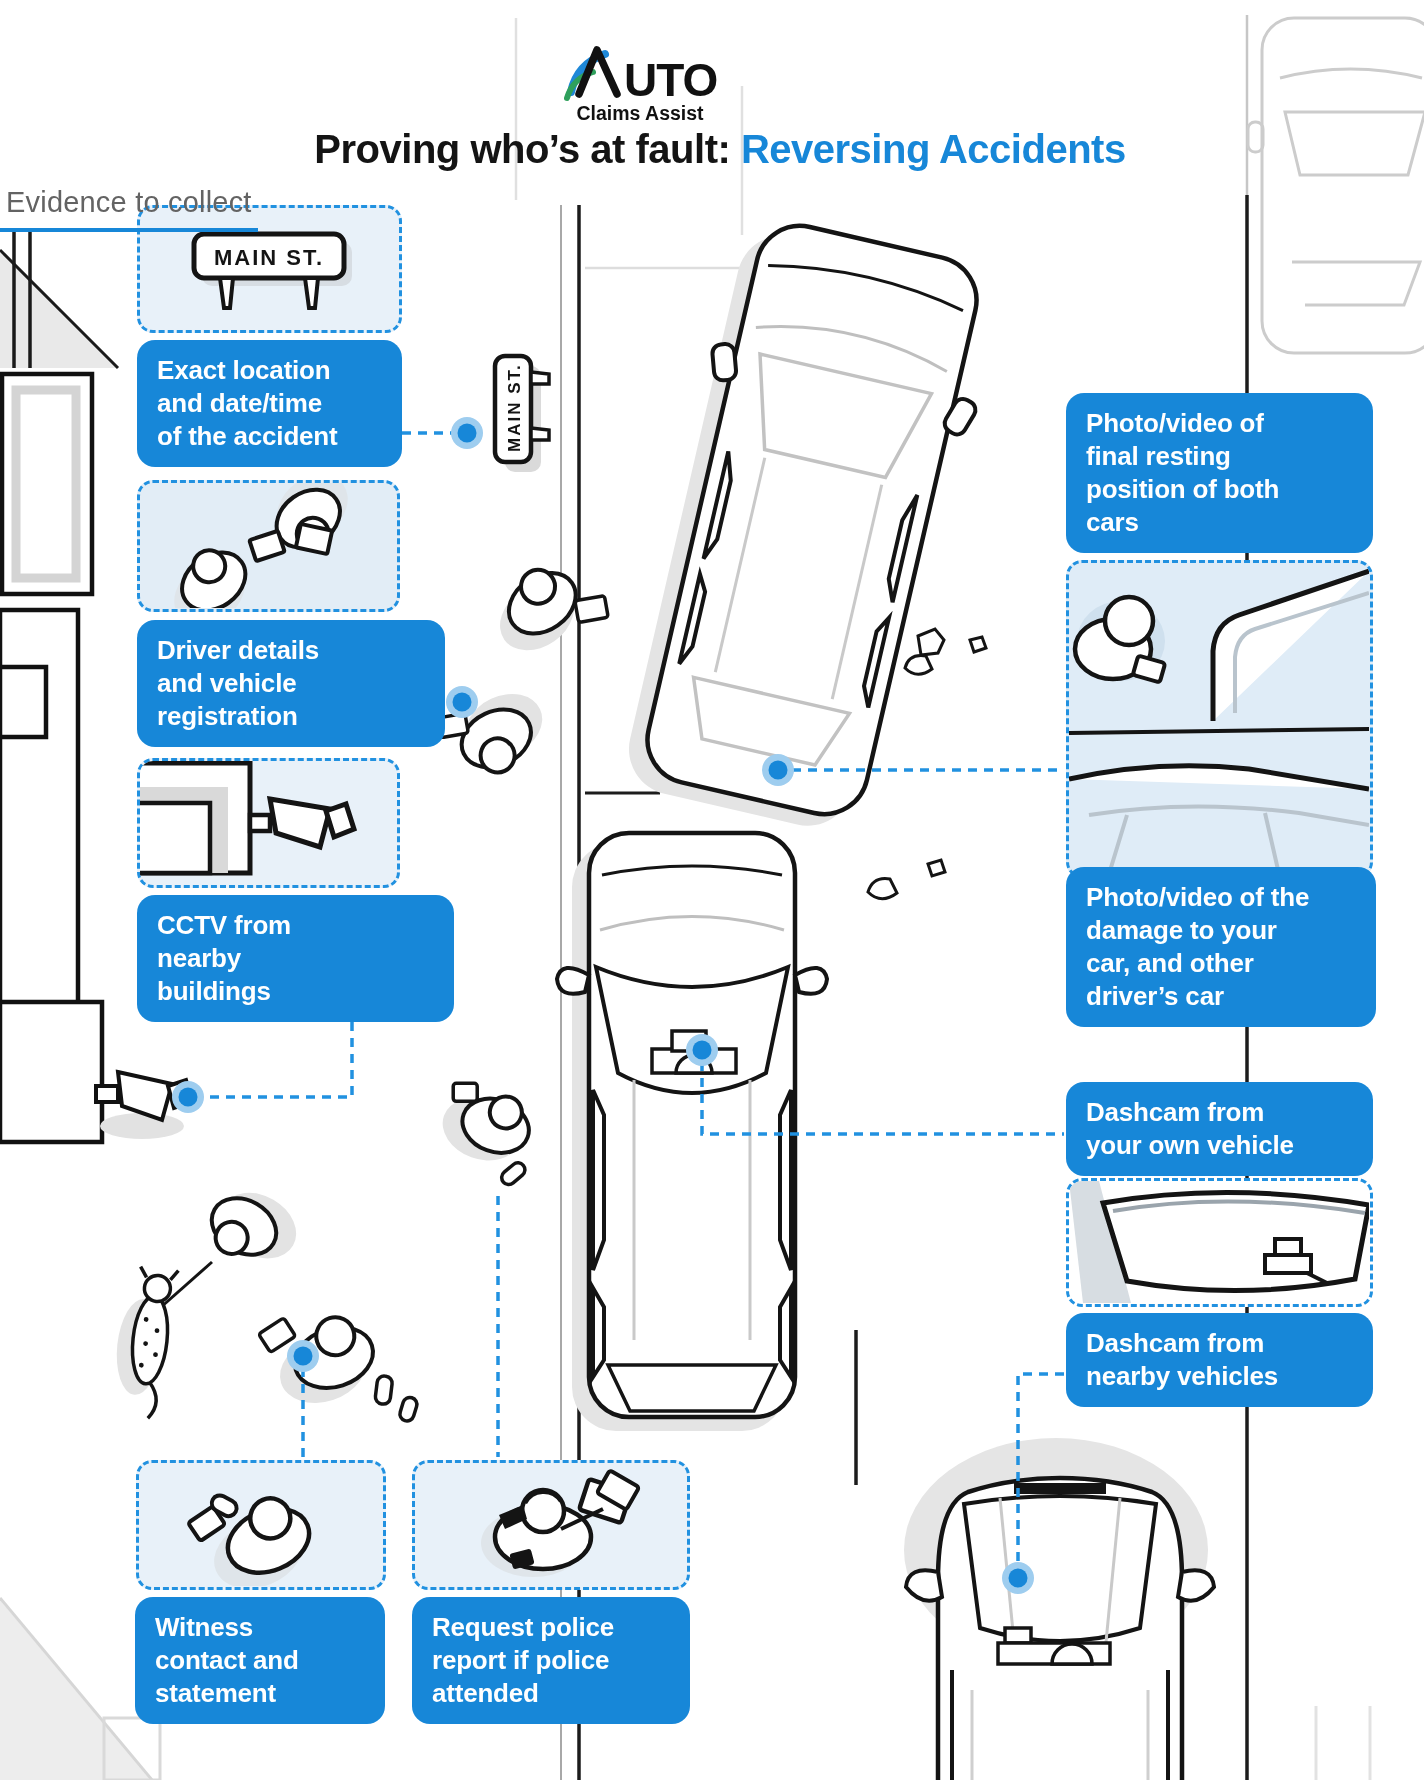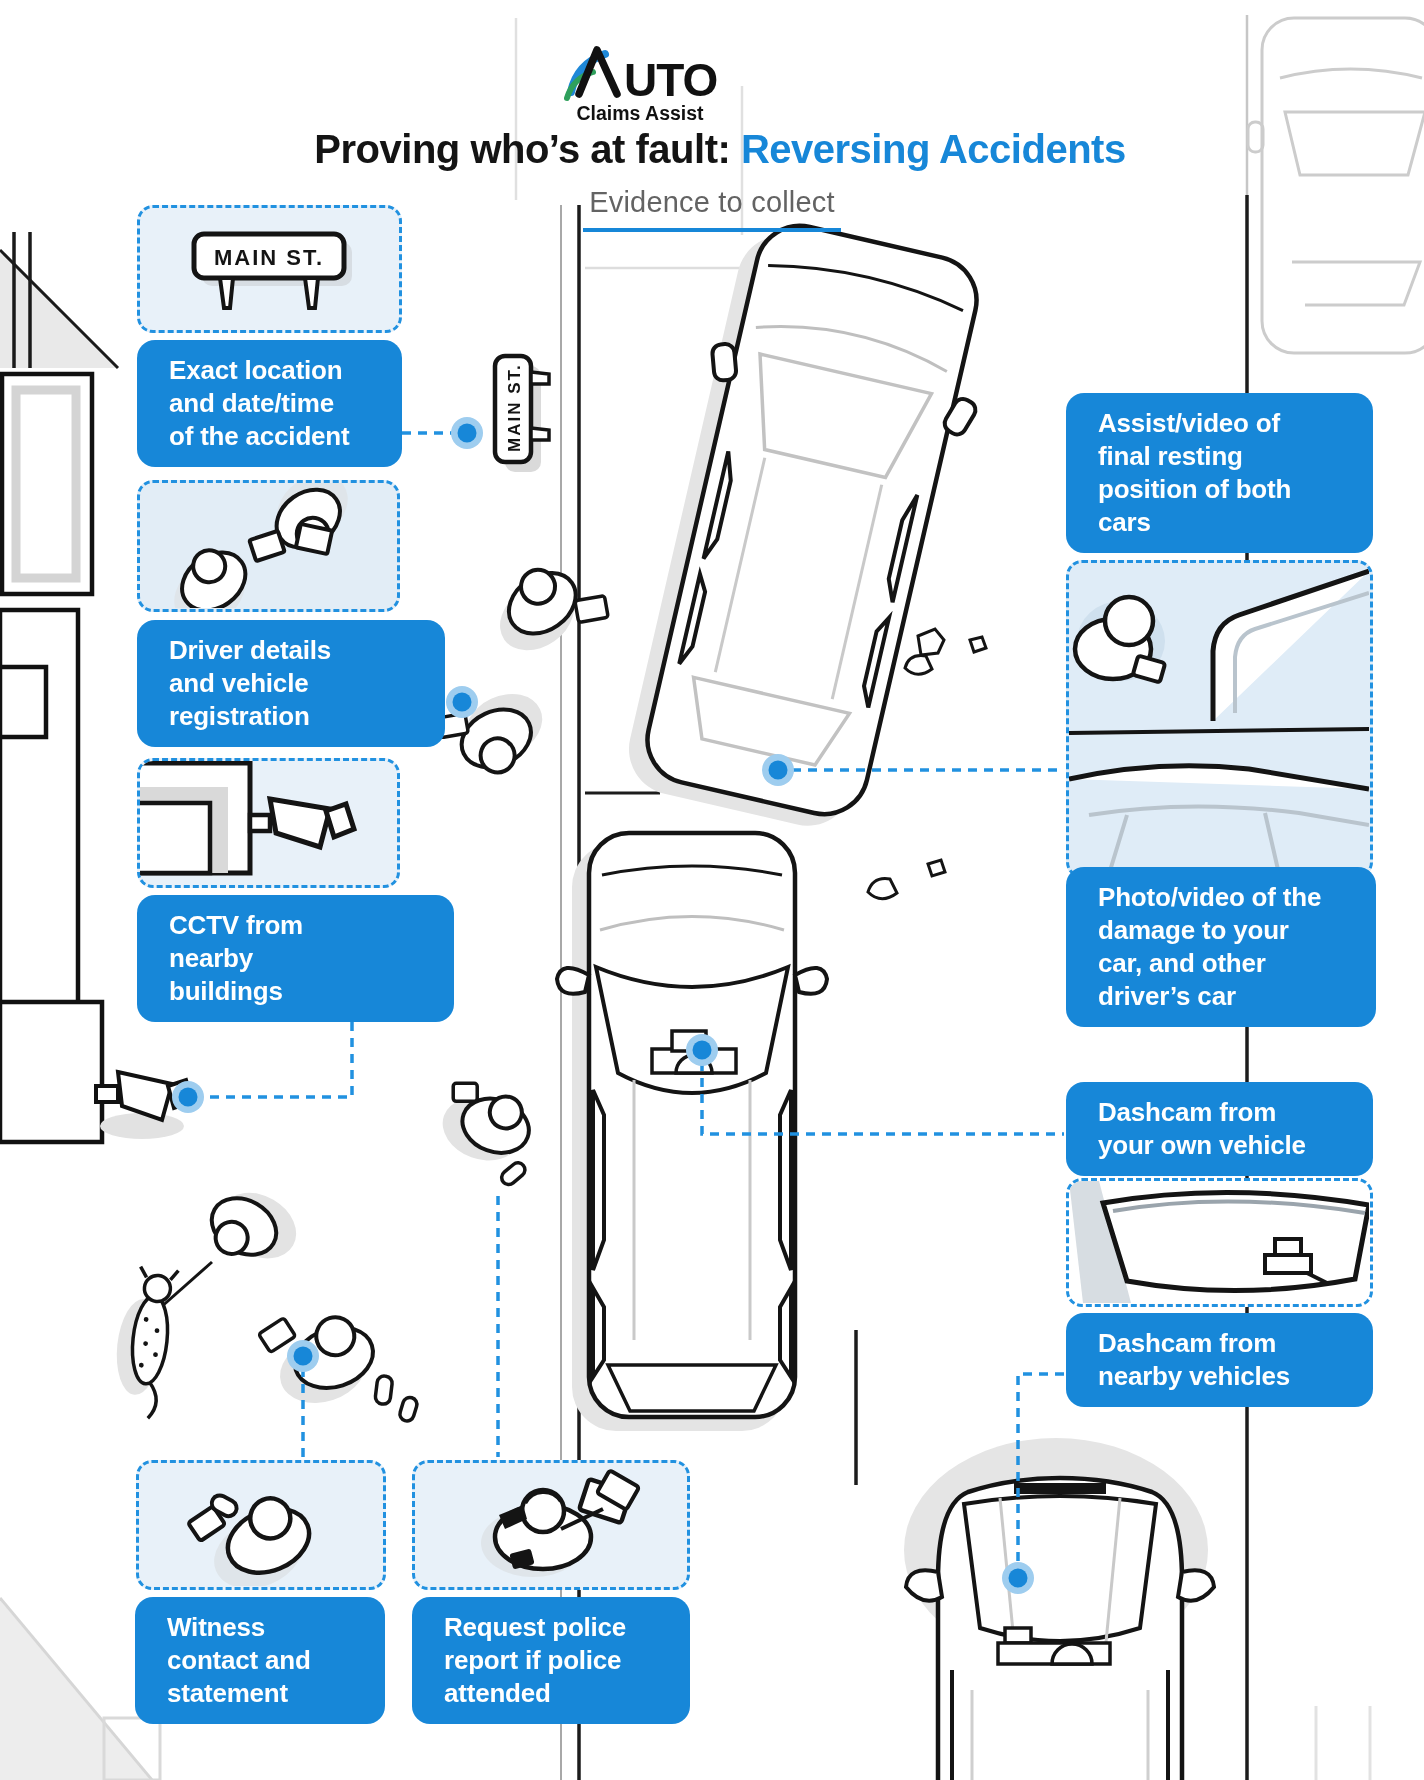--- a/index.html
+++ b/index.html
@@ -5,28 +5,28 @@
   html,body{margin:0;padding:0;background:#ffffff;}
   .stage{position:relative;width:1424px;height:1780px;background:#ffffff;overflow:hidden;
          font-family:"Liberation Sans", sans-serif;}
   .stage svg{display:block;}
   .scene{position:absolute;left:0;top:0;z-index:1;}
   .hdr{position:absolute;z-index:3;}
   .logo{left:540px;top:40px;width:200px;height:86px;}
   .title{left:8px;top:126px;width:1424px;text-align:center;font-size:40px;line-height:46px;
          font-weight:700;color:#141414;letter-spacing:-0.5px;}
   .title .hl{color:#1787d8;}
-  .subtitle-wrap{left:0;top:186px;width:1424px;text-align:center;}
+  .subtitle-wrap{left:0;top:186px;width:1424px;text-align:left;}
   .subtitle{display:inline-block;font-size:29px;color:#636363;padding:0 6px 9px 6px;
             border-bottom:4px solid #1787d8;letter-spacing:0.2px;}
   .dash-box{position:absolute;z-index:2;border:3.5px dashed #2191e0;border-radius:16px;
             box-sizing:border-box;overflow:hidden;}
   .dash-box svg{position:absolute;left:0;top:0;}
   .blue-label{position:absolute;z-index:2;background:#1787d8;color:#ffffff;border-radius:18px;
-              box-sizing:border-box;padding:14px 32px;font-size:26px;line-height:33px;
+              box-sizing:border-box;padding:14px 20px;font-size:26px;line-height:33px;
               font-weight:600;white-space:pre-line;letter-spacing:-0.2px;}
   .bg-lblue{background:#e8f1f9;}
   .bg-lblue2{background:#e2edf6;}
   .bg-white{background:#ffffff;}
 </style>
 </head>
 <body>
 
 <div class="stage">
 
@@ -329,21 +329,21 @@
       <rect x="168" y="22" width="44" height="32" rx="3" transform="rotate(18 190 38)" fill="#ffffff" stroke="#141414" stroke-width="4.5"></rect>
       <rect x="186" y="14" width="34" height="26" rx="3" transform="rotate(30 203 27)" fill="#ffffff" stroke="#141414" stroke-width="4"></rect>
       <line x1="146" y1="66" x2="188" y2="46" stroke="#141414" stroke-width="4"></line>
       <rect x="96" y="88" width="22" height="16" rx="3" transform="rotate(-15 107 96)" fill="#141414"></rect>
     </svg>
   </div>
   <div class="blue-label" style="left:412px;top:1597px;width:278px;">Request police
 report if police
 attended</div>
 
-  <div class="blue-label" style="left:1066px;top:393px;width:307px;">Assist/video of
+  <div class="blue-label" style="left:1066px;top:393px;width:307px;">Photo/video of
 final resting
 position of both
 cars</div>
 
   <div class="dash-box" style="left:1066px;top:560px;width:307px;height:318px;background:#dfecf7;">
     <svg width="300" height="311" viewBox="0 0 300 311">
       <path d="M300,8 L170,52 Q146,60 144,88 L144,158" fill="#ffffff" stroke="#141414" stroke-width="5"></path>
       <path d="M300,30 L186,66 Q168,72 166,94 L166,150" fill="none" stroke="#b9c4cd" stroke-width="4"></path>
       <line x1="0" y1="170" x2="300" y2="166" stroke="#141414" stroke-width="4"></line>
       <path d="M0,216 Q90,196 180,206 L300,226" fill="#ffffff" stroke="#141414" stroke-width="5"></path>

